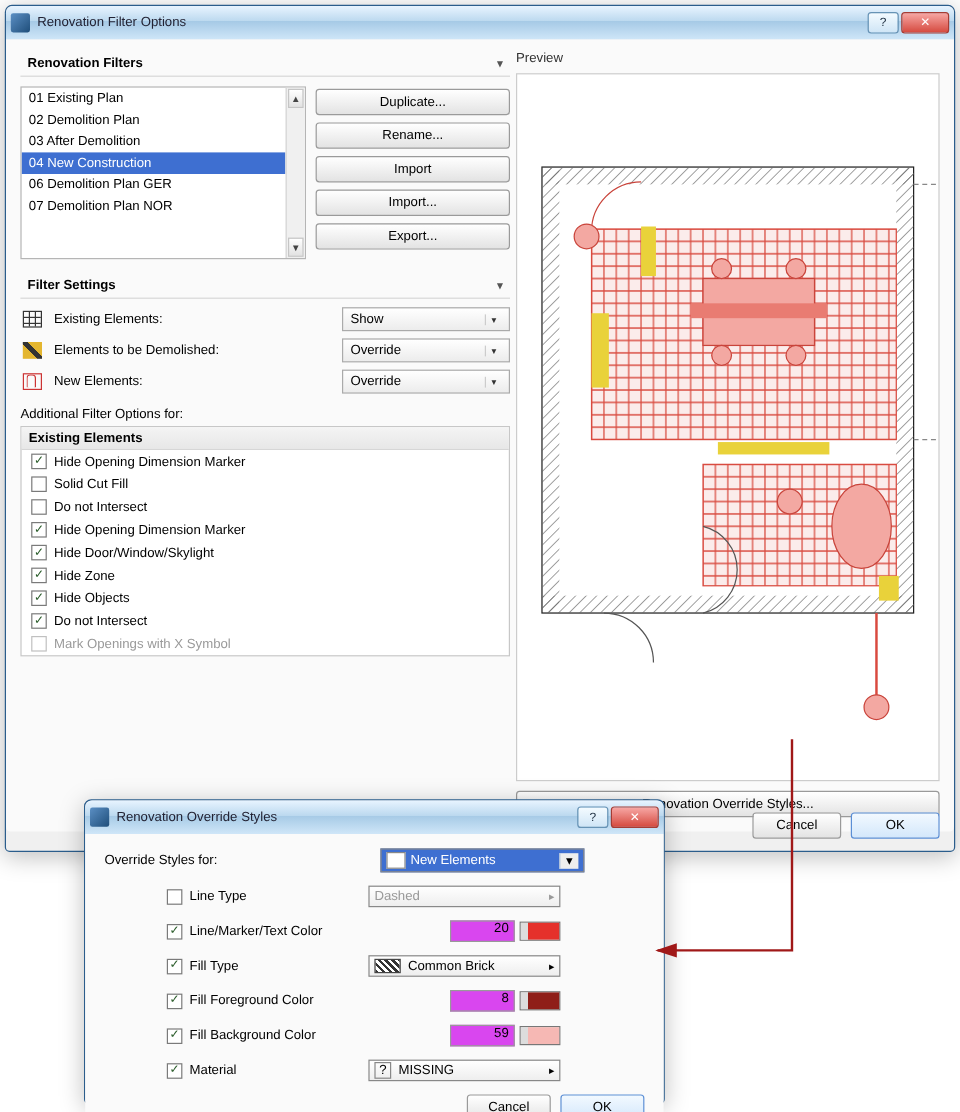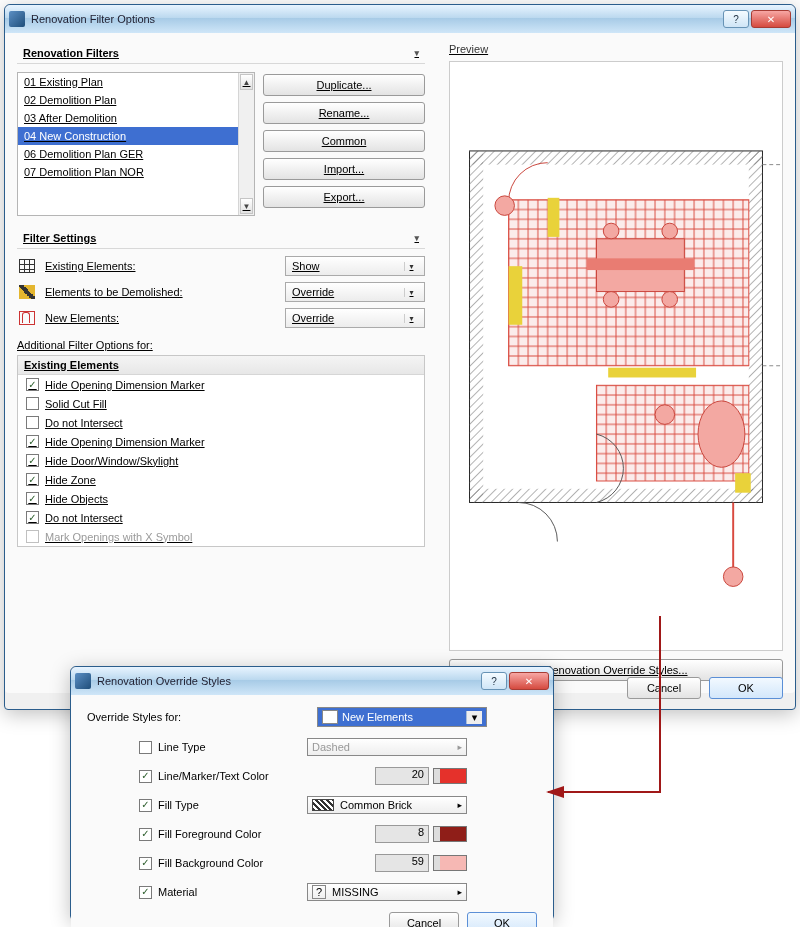--- a/index.html
+++ b/index.html
@@ -32,21 +32,21 @@
   width: 28px; height: 18px; border: 1px solid #6793b5; border-radius: 3px;
   background: linear-gradient(to bottom,#f4fbff,#cfe5f6);
   display: flex; align-items: center; justify-content: center; font-size: 10px; color: #234;
 }
 .winbtn.close { background: linear-gradient(to bottom,#f7a7a4,#d54a3f); color:#fff; width:40px; border-color:#a63c34;}
 .winbtn.help { width: 26px; }
 .dialog-body { padding: 10px 12px 12px 12px; background: #fafafa; border-radius: 0 0 4px 4px; }
 
 
 #dlg-main { left: 4px; top: 4px; width: 792px; height: 706px; }
-#dlg-main .dialog-body { display: flex; gap: 24px; height: 660px; text-decoration: underline; }
+#dlg-main .dialog-body { display: flex; gap: 5px; height: 660px; }
 .leftcol { width: 408px; display: flex; flex-direction: column; }
 .rightcol { flex: 1; display: flex; flex-direction: column; }
 
 .groupheader {
   font-weight: bold; padding: 4px 6px; border-bottom: 1px solid #d8d8d8;
   display:flex; align-items:center; justify-content:space-between;
 }
 .chev { font-size: 9px; color:#555; }
 
 .filterrow { display:flex; gap:8px; }
@@ -105,21 +105,21 @@
   height:20px; border:1px solid #888; background:linear-gradient(#fff,#e8e8e8);
   display:flex; align-items:center; padding:0 4px; gap:4px;
 }
 .combo.sel { background:#3e6fd1; color:#fff; }
 .combo .ci { width:16px;height:14px;background:#fff;border:1px solid #888; }
 .combo .dd-arrow { margin-left:auto; width:16px; text-align:center; border-left:1px solid #aabed9; color:#000; background:#eee; }
 .ov-rows { margin-left:52px; display:flex; flex-direction:column; gap:9px; }
 .ov-row { display:flex; align-items:center; gap:8px; height:20px; }
 .ov-row .lbl { width:160px; display:flex; align-items:center; gap:6px; }
 .valbox { width:160px; display:flex; align-items:center; gap:4px; justify-content:flex-end; }
-.numinput { width:54px; height:18px; border:1px solid #999; text-align:right; padding-right:4px; background:#e5e5e5; }
+.numinput { width:54px; height:18px; border:1px solid #999; text-align:right; padding-right:4px; background:#d946ef; }
 .swatch { width:34px; height:16px; border:1px solid #777; display:flex; }
 .swatch .bar { width:6px; background:#ddd; }
 .swatch .col { flex:1; }
 .pickbox { width:168px; height:18px; border:1px solid #888; background:linear-gradient(#fff,#eee); display:flex; align-items:center; padding:0 4px; gap:6px; }
 .pickbox .fillicon { width:22px; height:12px; background:repeating-linear-gradient(45deg,#333 0,#333 2px,#fff 2px,#fff 4px); border:1px solid #444; }
 .pickbox .arrow { margin-left:auto; font-size:9px; }
 .ov-bottom { display:flex; justify-content:flex-end; gap:8px; margin-top:10px; }
 .ov-bottom .btn { width:70px; }
 
 
@@ -181,21 +181,21 @@
           </div>
         </div>
         <div class="actioncol">
           <div class="btn">
               <span>Duplicate...</span>
             </div>
           <div class="btn">
               <span>Rename...</span>
             </div>
           <div class="btn">
-              <span>Common</span>
+              <span>Import</span>
             </div>
           <div class="btn">
               <span>Import...</span>
             </div>
           <div class="btn">
               <span>Export...</span>
             </div>
         </div>
       </div>
 

